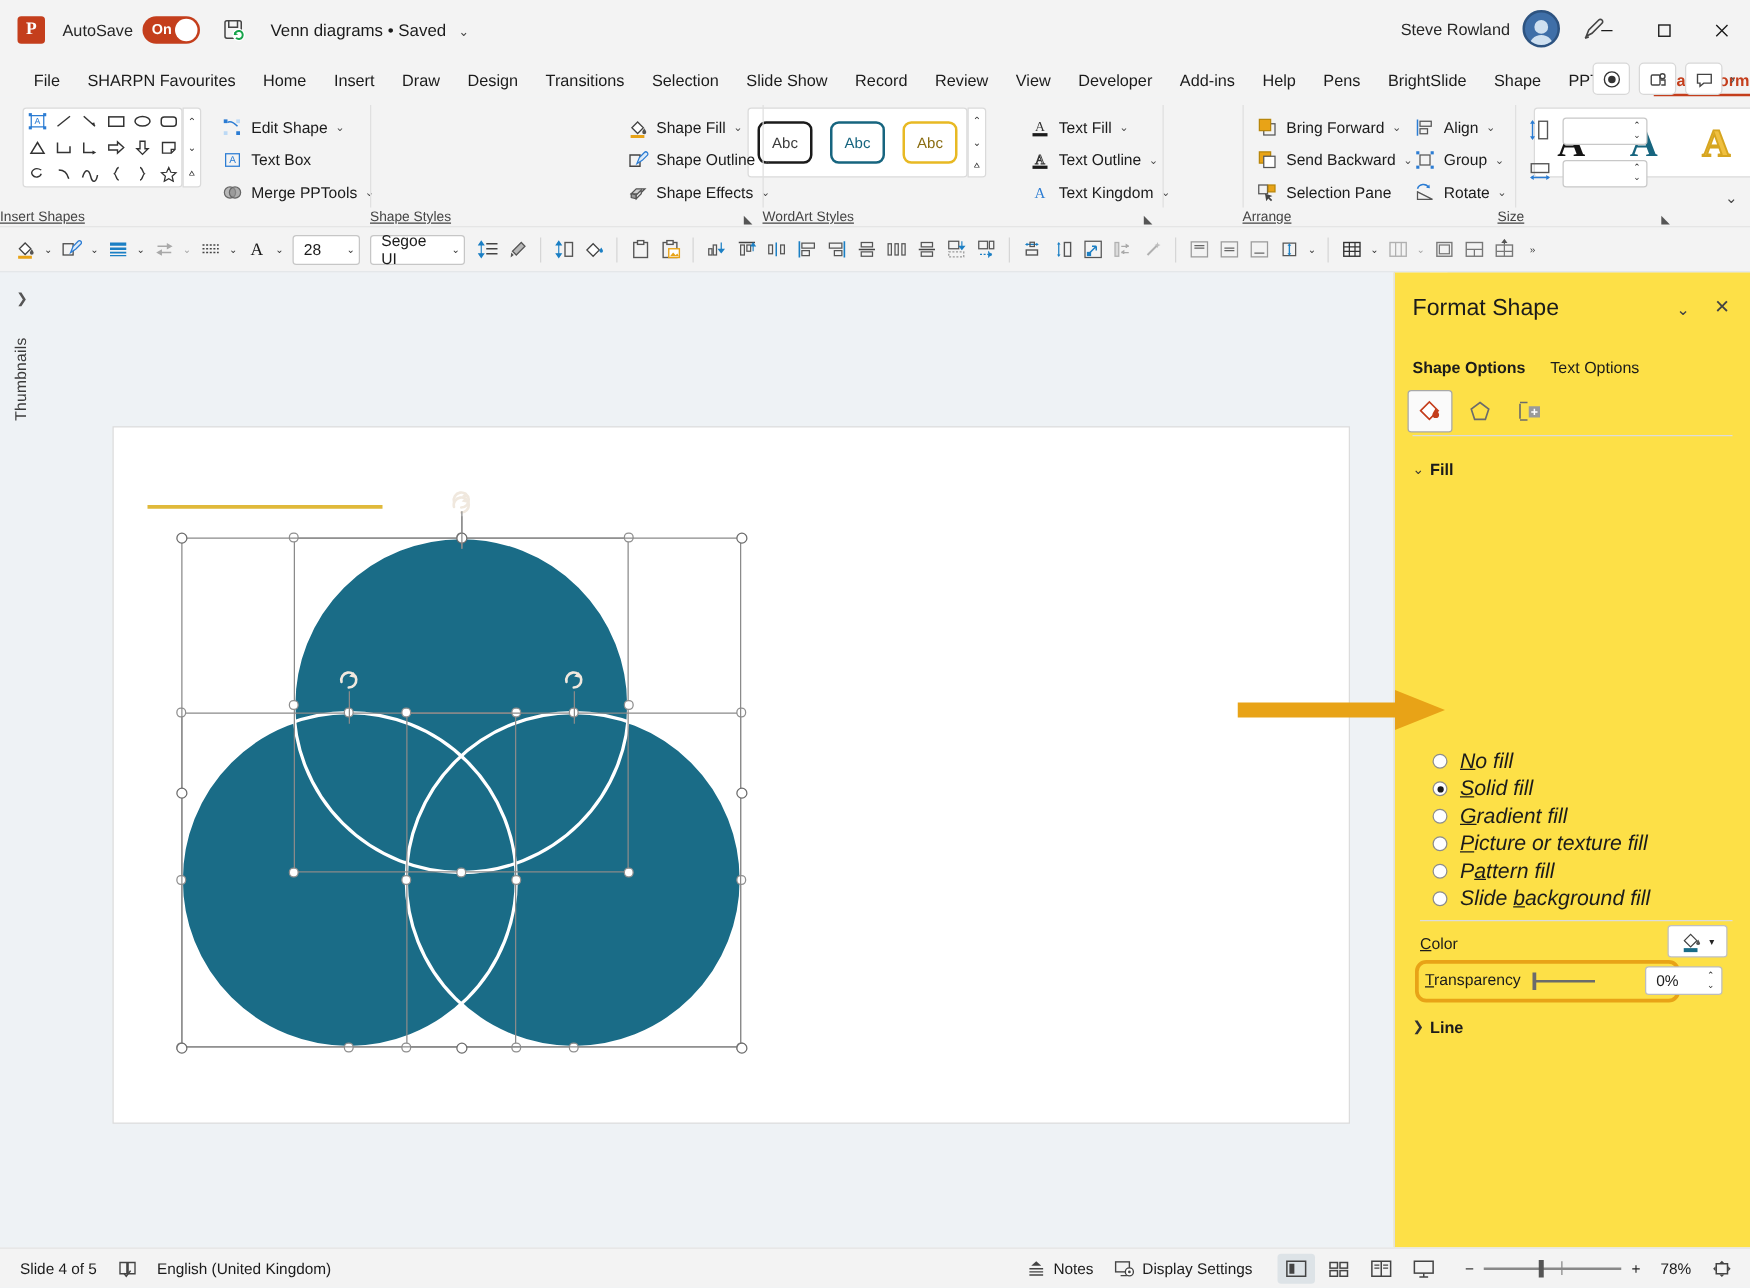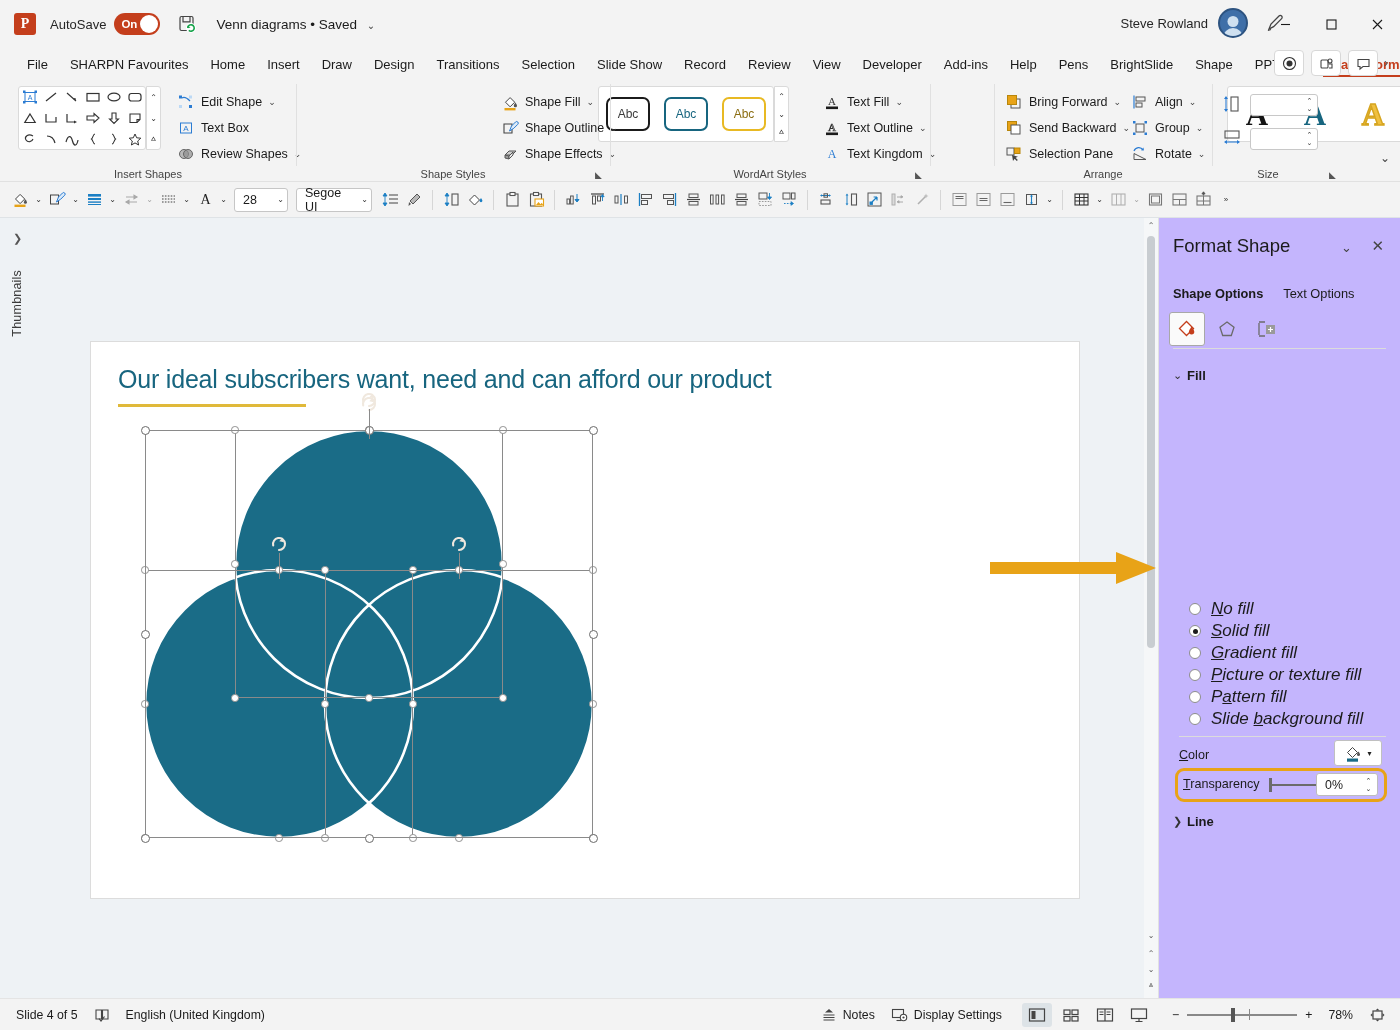--- a/index.html
+++ b/index.html
@@ -89,22 +89,22 @@
   .tabstrip .rgt { position:absolute; right:6px; bottom:2px; display:flex; align-items:center; }
   .tab-chev { padding:0 6px; font-size:12px; color:#555; cursor:pointer; }
 
   
   .ribbon {
     position:absolute; left:0; top:78px; width:1400px; height:104px;
     background:#f3f3f3; border-bottom:1px solid #e1e1e1;
   }
   .rgroup { position:absolute; top:0; height:104px; }
   .rgroup .glabel {
-    position:absolute; bottom:2px; left:0; width:100%; text-align:center;
-    font-size:11px; color:#444;
+    position:absolute; bottom:2px; left:0; width:100%; 
+    font-size:11px; color:#444;text-decoration:underline;
   }
   .gsep { position:absolute; top:6px; width:1px; height:82px; background:#e0e0e0; }
 
   .shapegrid {
     position:absolute; left:18px; top:8px; width:128px; height:64px;
     border:1px solid #dadada; background:#fff; border-radius:3px;
     display:grid; grid-template-columns:repeat(6,1fr); grid-template-rows:repeat(3,1fr);
   }
   .shapegrid div { display:flex; align-items:center; justify-content:center; cursor:pointer; }
   .gallery-scroll {
@@ -217,22 +217,22 @@
   .rotstem { position:absolute; width:1px; background:#8a8a8a; }
 
   
   .vscroll { position:absolute; right:0; top:0; width:14px; bottom:0; background:#f5f7f8; }
   .vthumb { position:absolute; left:3px; width:8px; background:#c8cdd1; border-radius:4px; cursor:pointer;}
   .sbtn { position:absolute; left:0; width:14px; height:14px; display:flex;
     align-items:center; justify-content:center; font-size:8px; color:#555; cursor:pointer;}
 
   
   .pane {
-    position:absolute; right:0; top:218px; width:242px; bottom:32px;
-    background:#c4b5fd; border-left:1px solid #e1e1e1;
+    position:absolute; right:0; top:218px; width:285px; bottom:32px;
+    background:#fde047; border-left:1px solid #e1e1e1;
   }
   .pane-title { position:absolute; left:14px; top:17px; font-size:18.5px; color:#1b1b1b; }
   .pane-chev { position:absolute; right:48px; top:22px; font-size:13px; color:#444; cursor:pointer; }
   .pane-close { position:absolute; right:16px; top:20px; font-size:15px; color:#444; cursor:pointer; line-height:1;}
   .pane-tabs { position:absolute; left:14px; top:68px; display:flex; gap:20px; }
   .ptab { font-size:12.8px; color:#1b1b1b; cursor:pointer; }
   .ptab.active { font-weight:bold; }
   .icon-tabs { position:absolute; left:10px; top:94px; display:flex; gap:4px; }
   .itab { width:36px; height:34px; display:flex; align-items:center; justify-content:center;
     border-radius:3px; cursor:pointer; }
@@ -521,21 +521,21 @@
         </span>
         <span>Text Box</span>
       </div>
       <div class="ritem" style="left:172px; top:64px;">
         <span class="ic">
           <svg width="16" height="16" viewBox="0 0 16 16">
               <circle cx="6" cy="8" r="4.5" fill="#b8b8b8" stroke="#666" stroke-width="1"></circle>
               <circle cx="10" cy="8" r="4.5" fill="#8f8f8f" fill-opacity=".7" stroke="#666" stroke-width="1"></circle>
             </svg>
         </span>
-        <span>Review Shapes</span>
+        <span>Merge PPTools</span>
         <span class="cv">⌄</span>
       </div>
       <div class="glabel">Insert Shapes</div>
     </div>
     <div class="gsep" style="left:296px;"></div>
 
     <div class="rgroup" style="left:296px; width:314px;">
       <div class="stylegallery">
         <div class="sbox">Abc</div>
         <div class="sbox b2">Abc</div>
@@ -1208,21 +1208,20 @@
       <span class="rtick" style="top: 507.7px; left: 4px; writing-mode: vertical-rl;">8</span>
       <span class="rmark" style="top: 519.225px; left: 6.5px; height: 1px; width: 2px;"></span>
       <span class="rmark" style="top: 526.75px; left: 5px; height: 1px; width: 5px;"></span>
       <span class="rmark" style="top: 534.275px; left: 6.5px; height: 1px; width: 2px;"></span>
       <span class="rtick" style="top: 537.8px; left: 4px; writing-mode: vertical-rl;">9</span>
     </div>
 
   <div class="canvasarea">
 
     <div class="slide">
-      <div class="slide-title">Our ideal subscribers want, need and can afford our product</div>
       <div class="title-underline"></div>
 
       <div class="venn">
         <svg width="500" height="450" viewBox="0 0 500 450">
           <circle cx="250" cy="150" r="134" fill="#1a6c87"></circle>
           <circle cx="160" cy="290" r="134" fill="#1a6c87"></circle>
           <circle cx="340" cy="290" r="134" fill="#1a6c87"></circle>
           <circle cx="250" cy="150" r="134" fill="none" stroke="#ffffff" stroke-width="2.6"></circle>
           <circle cx="160" cy="290" r="134" fill="none" stroke="#ffffff" stroke-width="2.6"></circle>
           <circle cx="340" cy="290" r="134" fill="none" stroke="#ffffff" stroke-width="2.6"></circle>

